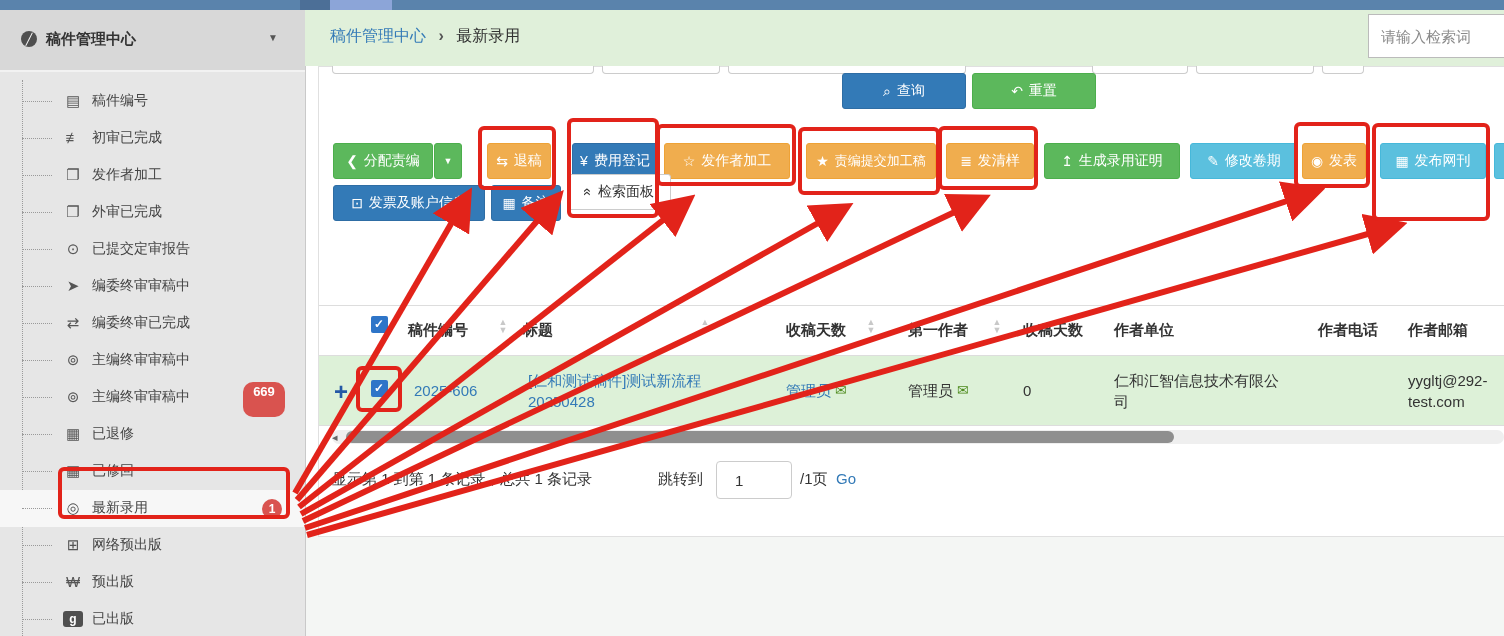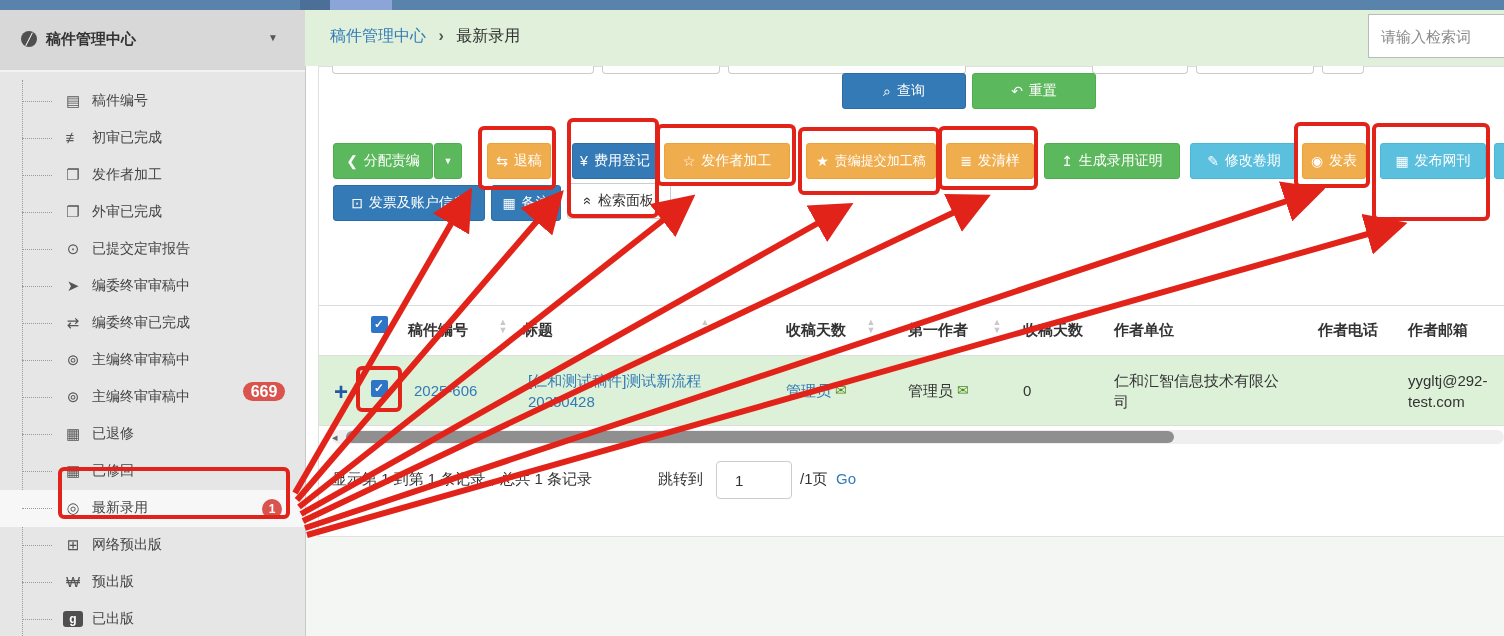--- a/index.html
+++ b/index.html
@@ -19,22 +19,22 @@
       font-size:11px;line-height:16px;text-align:center;}
   #sb-title{left:46px;top:20px;font-size:15px;font-weight:bold;color:#333;}
   #sb-caret{left:268px;top:22px;font-size:10px;color:#555;}
   #treeline{left:22px;top:70px;height:556px;border-left:1px dotted #9a9a9a;}
   .sitem{position:absolute;left:0;width:305px;height:37px;cursor:pointer;}
   .sitem.active{background:#f7f7f7;}
   .sitem::before{content:"";position:absolute;left:22px;top:18px;width:30px;border-top:1px dotted #9a9a9a;}
   .sicon{position:absolute;left:63px;top:9px;width:20px;font-size:15px;color:#555;text-align:center;}
   .icon-box{background:#4f4f4f;color:#fff;border-radius:3px;font-size:12px;height:16px;line-height:16px;top:10px;font-weight:bold;}
   .slabel{position:absolute;left:92px;top:9px;font-size:14px;color:#444;}
-  .badge-pill{position:absolute;left:243px;top:3px;min-width:30px;height:19px;padding:0 6px;background:#d9534f;color:#fff;
-      border-radius:10px;font-size:16px;font-weight:bold;line-height:19px;text-align:center;}
+  .badge-pill{position:absolute;left:243px;top:3px;min-width:30px;height:35px;padding:0 6px;background:#d9534f;color:#fff;
+      border-radius:10px;font-size:13px;font-weight:bold;line-height:19px;text-align:center;}
   .badge-dot{position:absolute;left:262px;top:9px;width:20px;height:20px;background:#d9534f;color:#fff;border-radius:50%;
       font-size:12px;font-weight:bold;line-height:20px;text-align:center;}
 
   
   #greenband{left:305px;top:10px;width:1199px;height:56px;background:#e0f0da;}
   #breadcrumb{left:330px;top:26px;font-size:16px;}
   #breadcrumb .lnk{color:#337ab7;}
   #breadcrumb .sep{color:#555;margin:0 8px;font-weight:bold;}
   #breadcrumb .cur{color:#333;}
   #search-box{left:1368px;top:14px;width:150px;height:44px;border:1px solid #bbb;background:#fff;
@@ -245,21 +245,21 @@
 <button class="btn c-lblue" style="left:1494px;top:143px;width:12px"></button>
 
 <button class="btn c-blue" style="left:333px;top:185px;width:152px">
   <span class="bicon">⊡</span>
   <span>发票及账户信息</span>
   </button>
 <button class="btn c-blue" style="left:491px;top:185px;width:70px">
   <span class="bicon">▦</span>
   <span>备注</span>
   </button>
-<button class="btn c-white" style="left:567px;top:183px;width:104px">
+<button class="btn c-white" style="left:567px;top:174px;width:104px">
   <span class="bicon rot90">«</span>
   <span>检索面板</span>
   </button>
 
 <div class="hline" style="left:319px;top:305px;width:1185px"></div>
 <div class="hline" style="left:319px;top:355px;width:1185px"></div>
 <div class="hline" style="left:319px;top:425px;width:1185px"></div>
 
 <div class="cb" style="left:371px;top:316px"></div>
 <div class="th" style="left:400px;width:100px">稿件编号</div>

